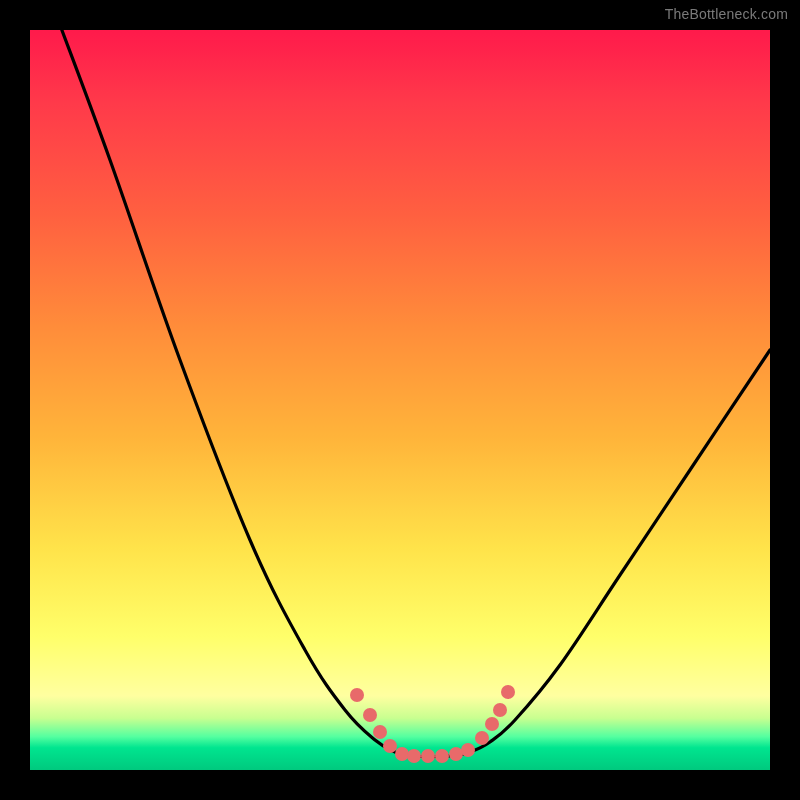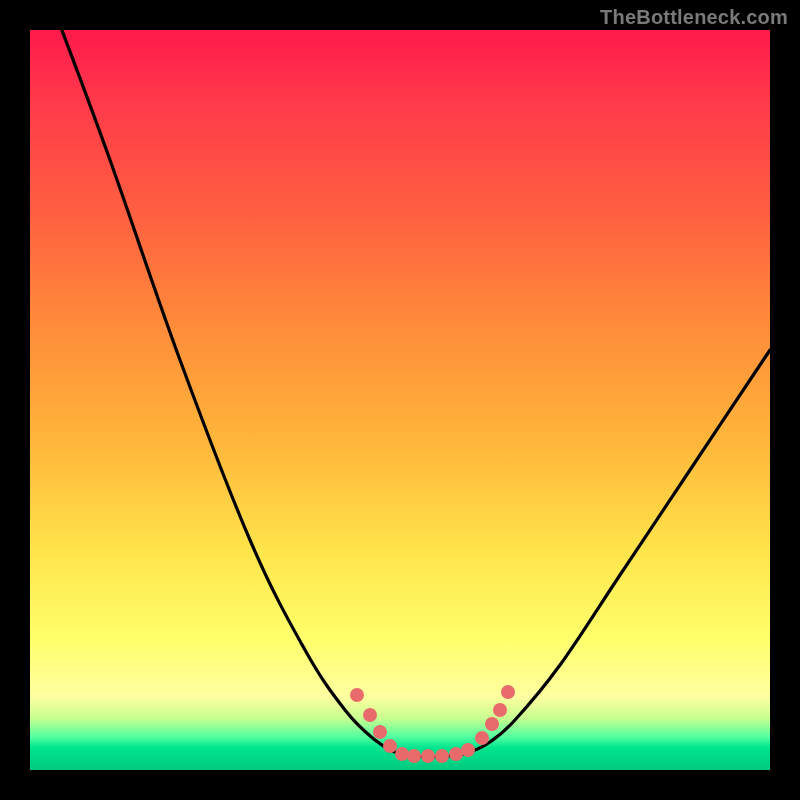--- a/index.html
+++ b/index.html
@@ -29,22 +29,22 @@
       #54ffa0 95.5%,
       #00e58f 97%,
       #00c97e 100%
     );
   }
   .watermark {
     position: absolute;
     top: 6px;
     right: 12px;
     font-family: Arial, Helvetica, sans-serif;
-    font-size: 20px;
-    font-weight: 700;
+    font-size: 14px;
+    font-weight: 400;
     color: #7a7a7a;
     letter-spacing: 0.2px;
     text-align: right;
   }
   svg.curve {
     position: absolute;
     left: 0;
     top: 0;
     width: 740px;
     height: 740px;

